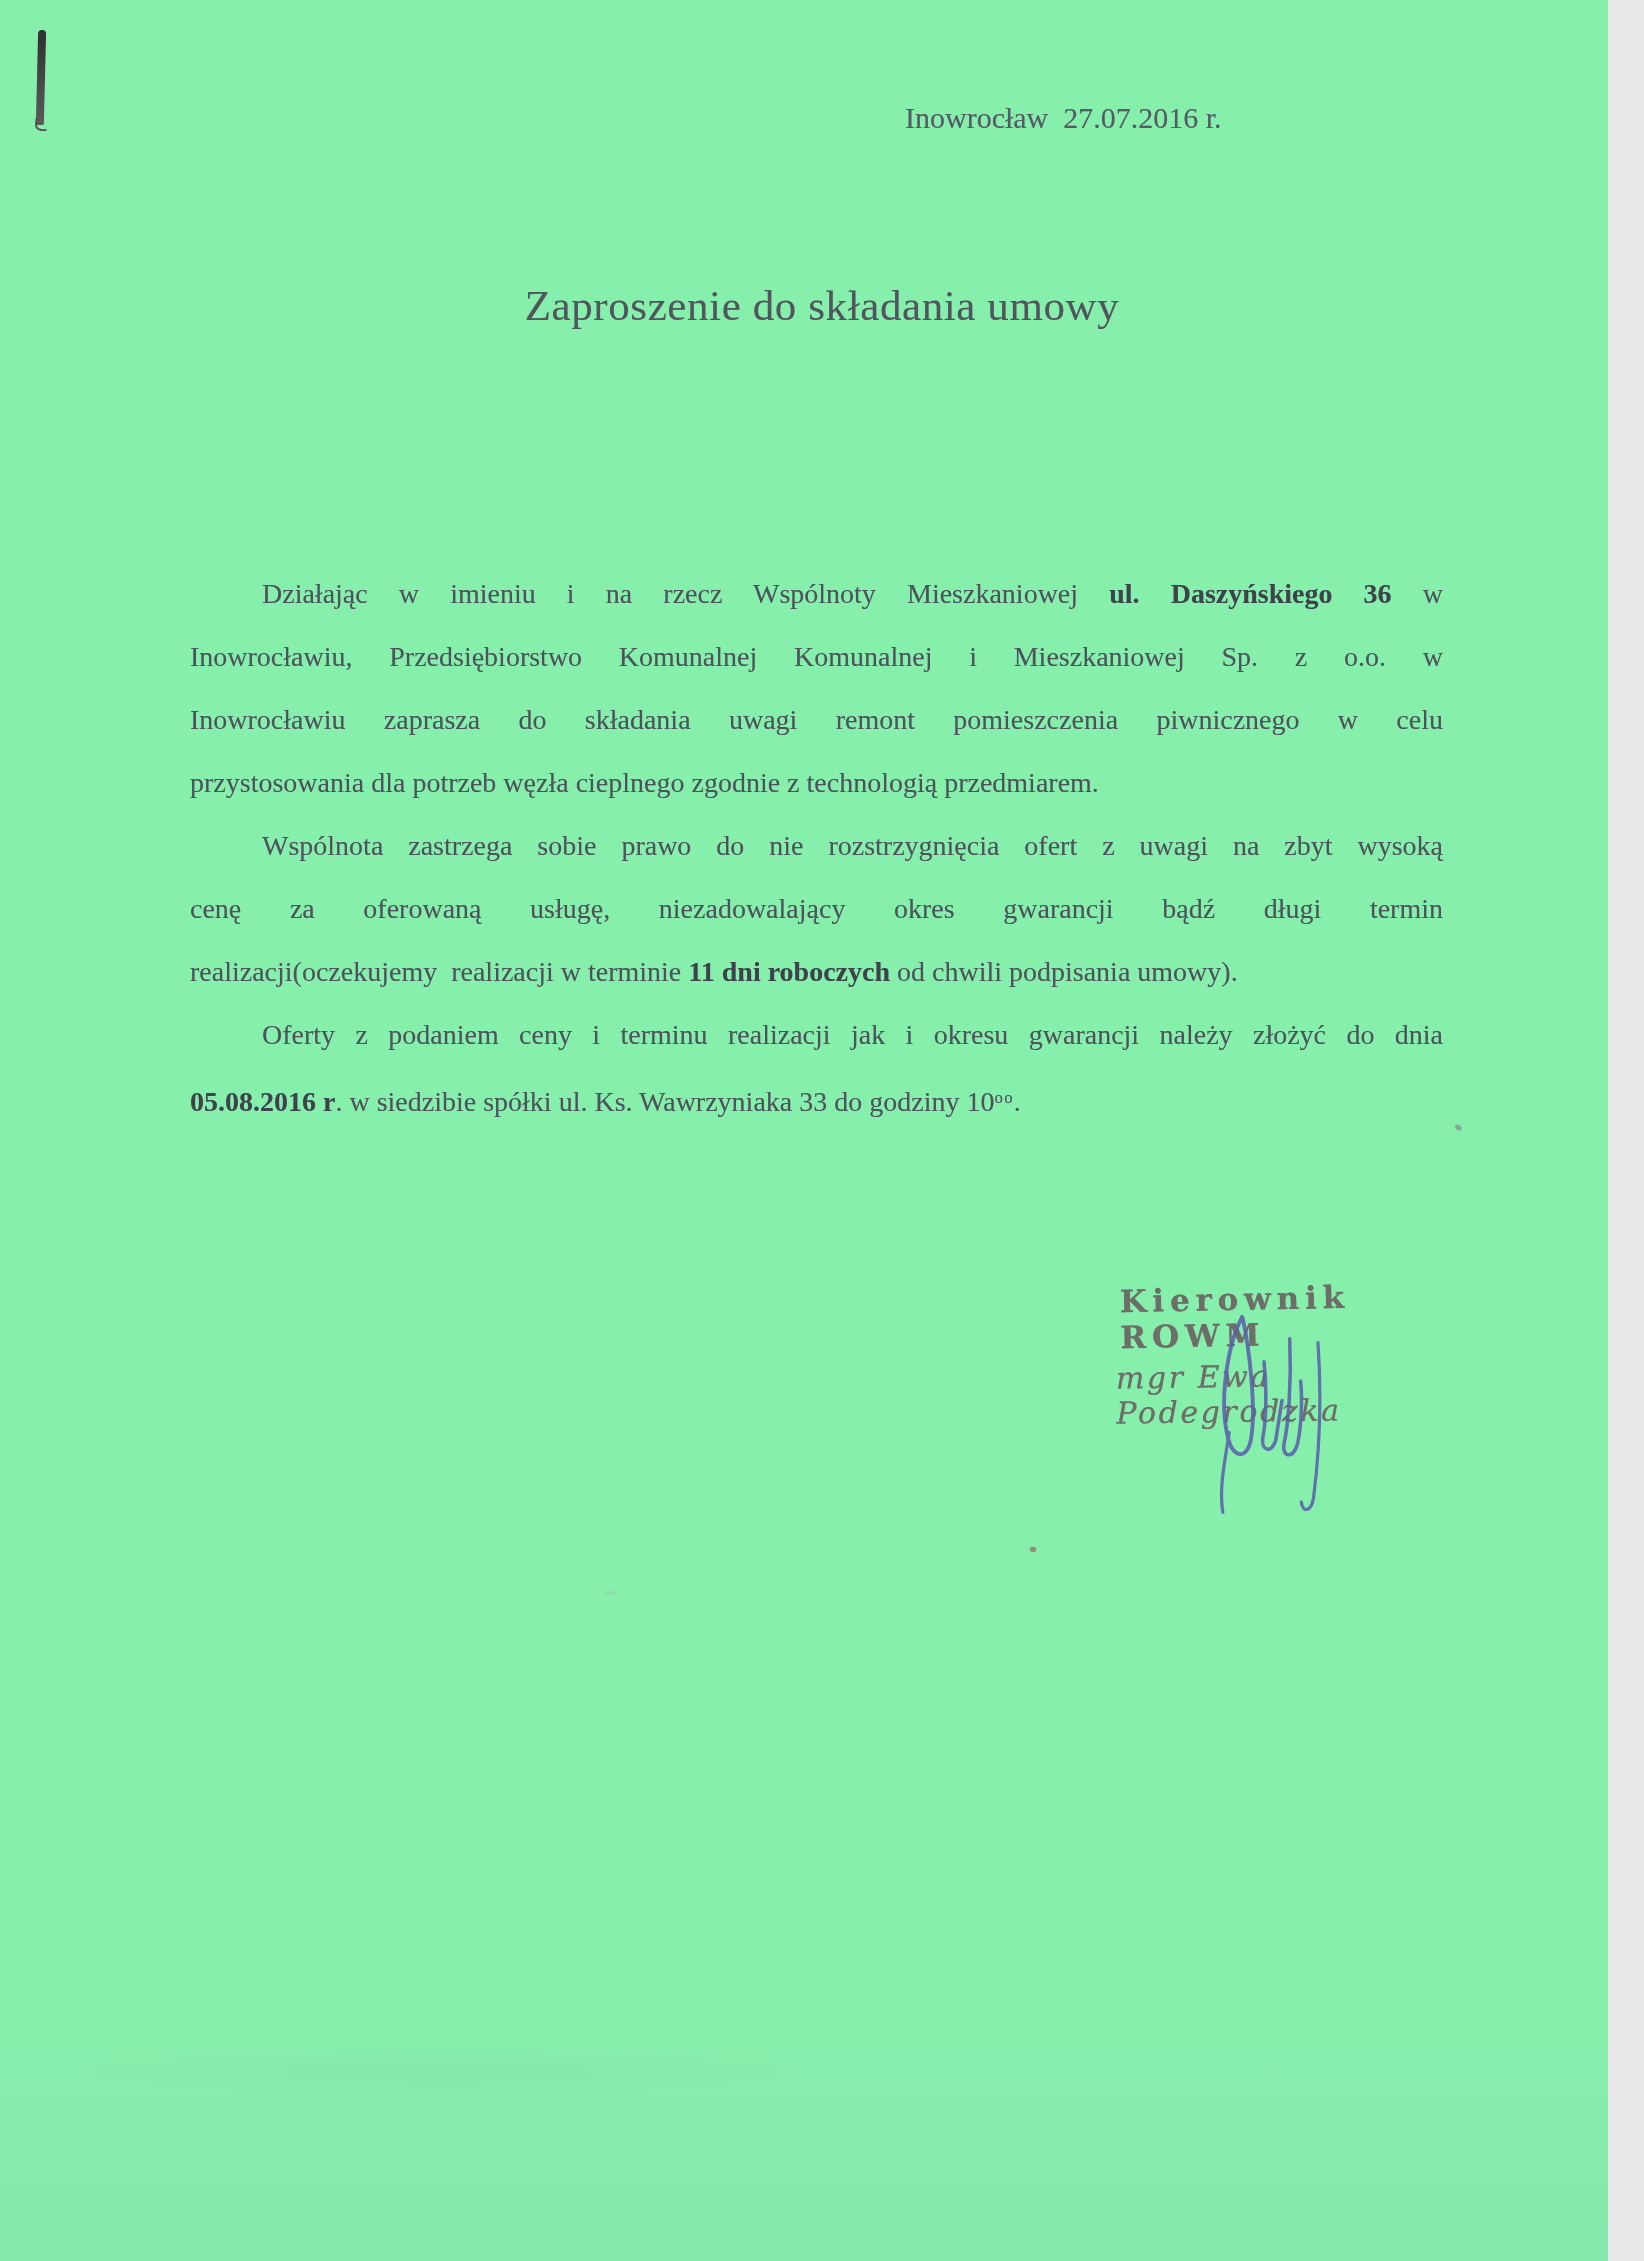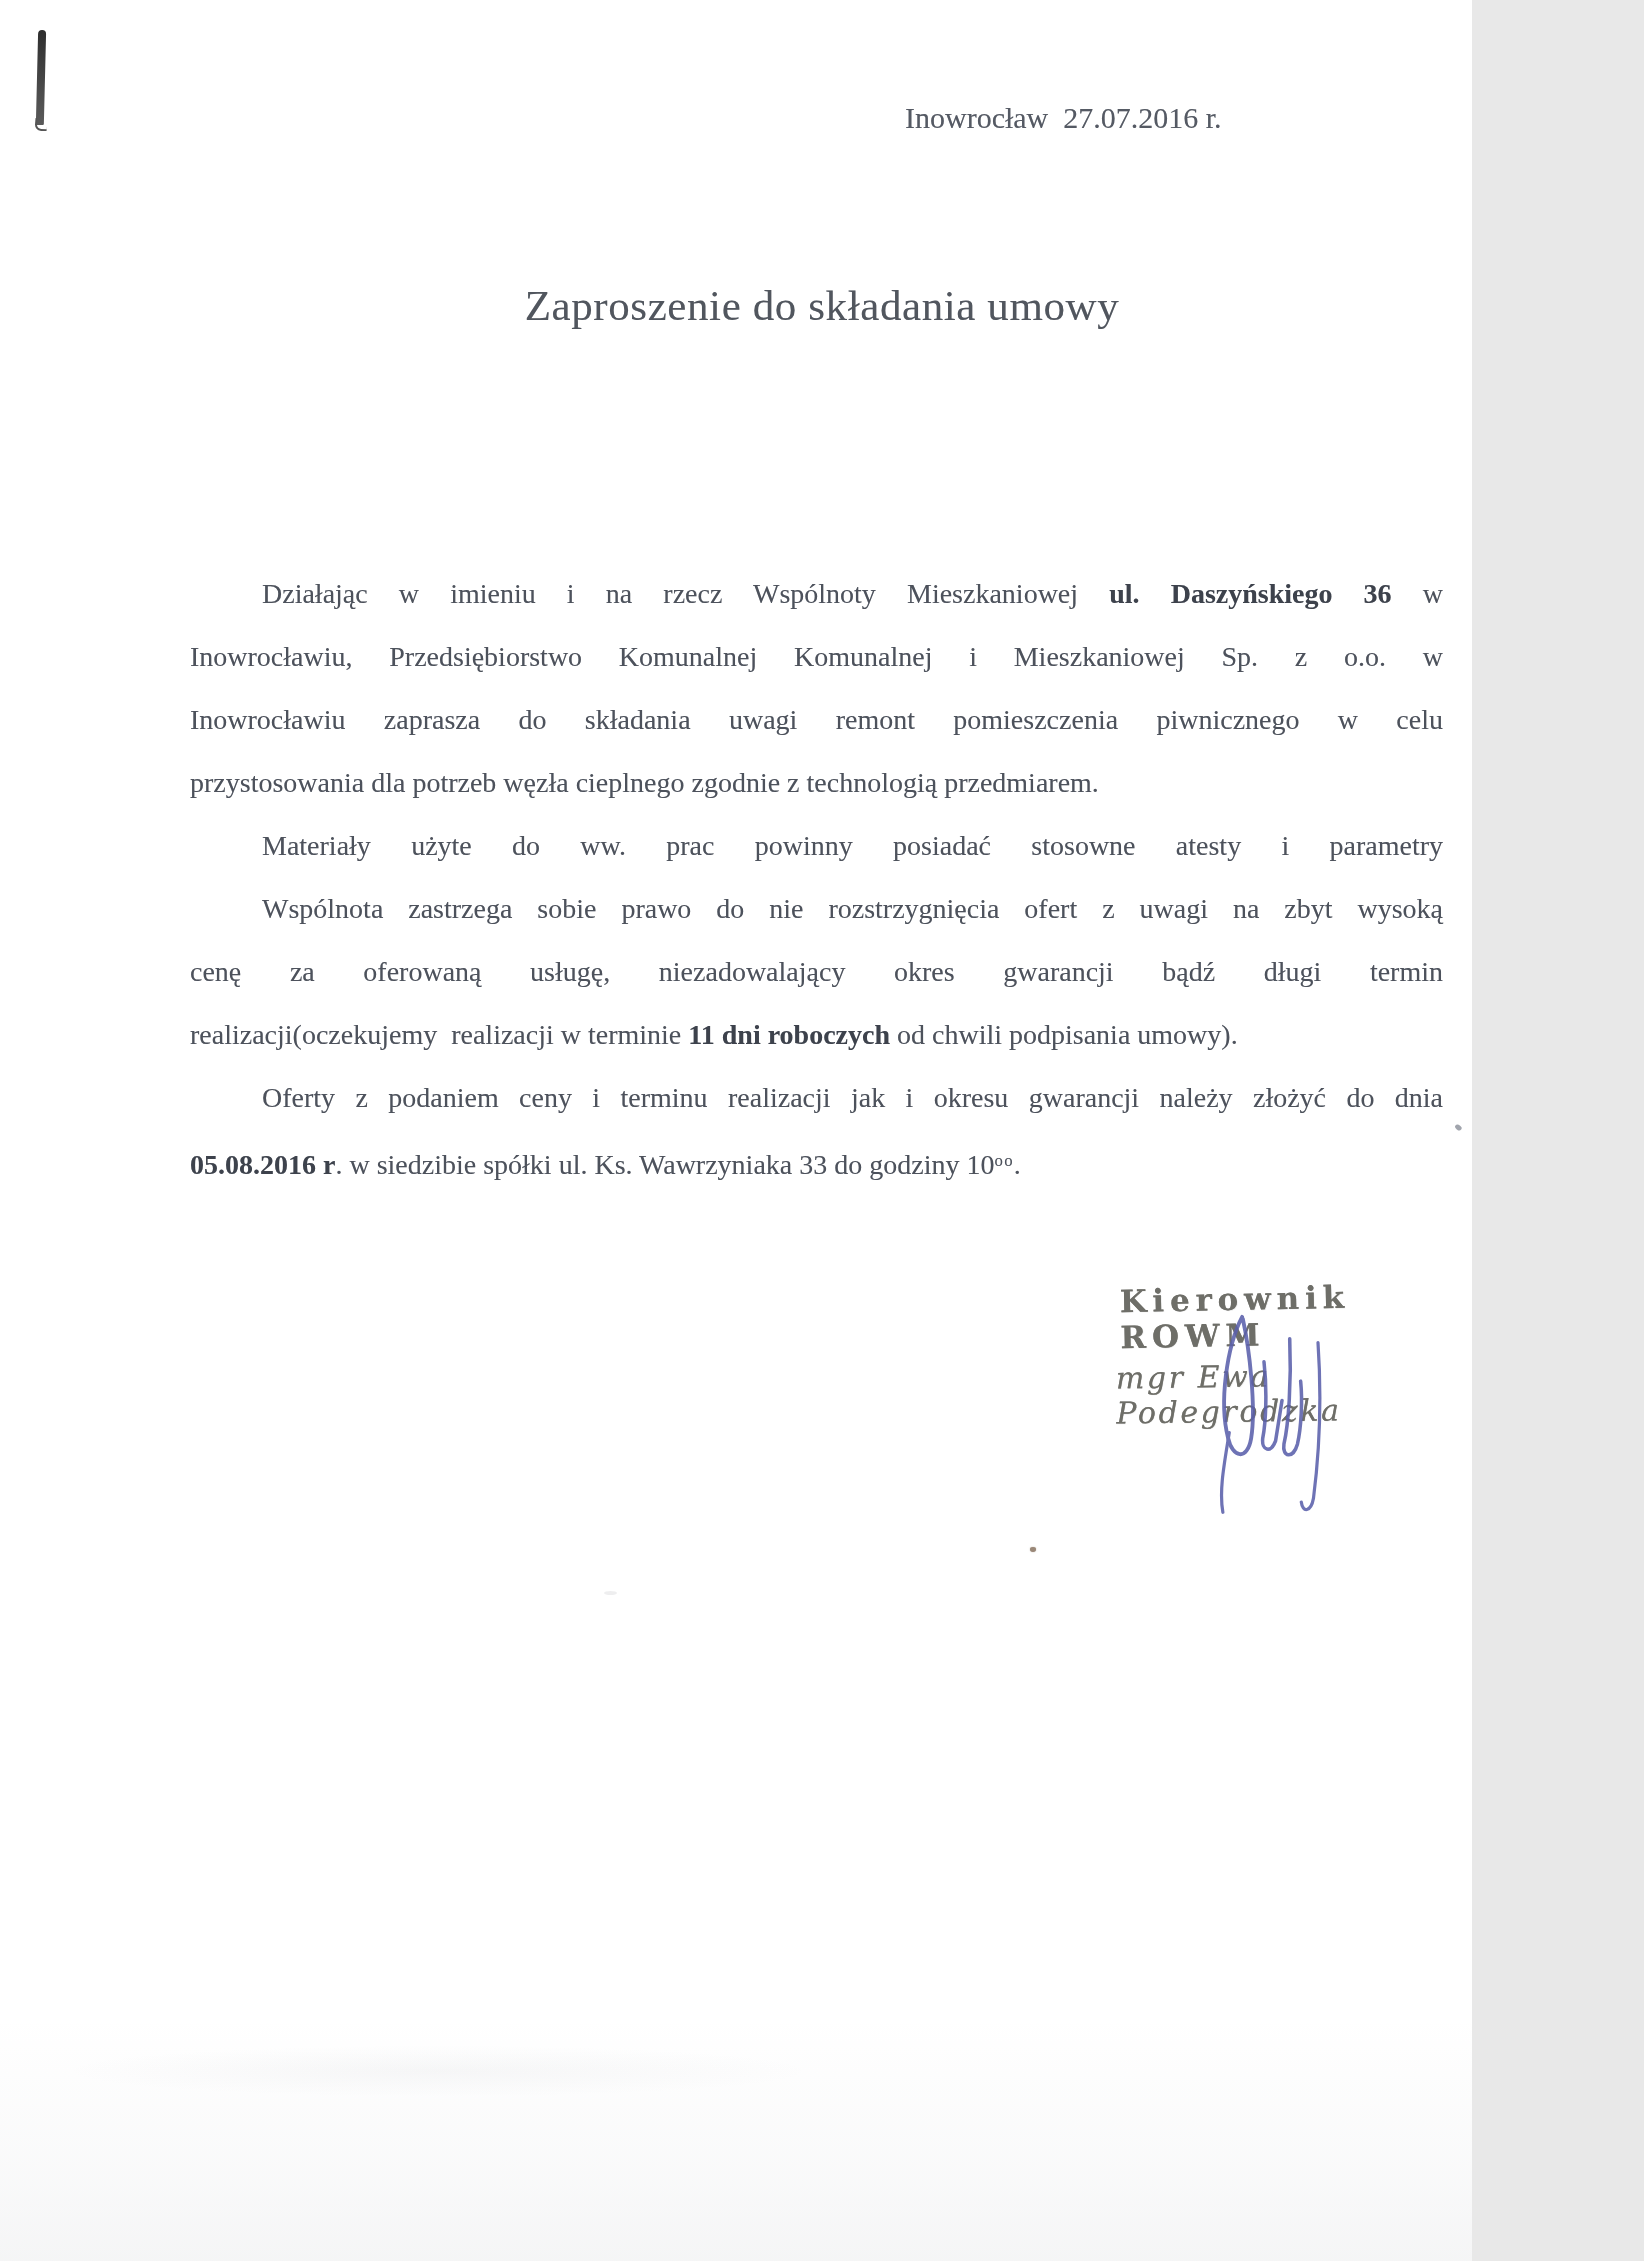--- a/index.html
+++ b/index.html
@@ -1,23 +1,22 @@
 <!DOCTYPE html>
 <html style="font-size:10.3px"><head>
 <meta charset="utf-8">
 <style>
   html,body{margin:0;padding:0;background:#e8e8e8;}
   .page{
     position:relative;
-    width:1428px;height:2261px;
-    background:#ffffff;
+    width:1608px;height:2261px;
+    background:#86efac;
     overflow:hidden;
     font-family:"Liberation Serif", serif;
     color:#4d525c;
-    padding-left:44px;
   }
   
   .scan-mark{
     position:absolute;left:37px;top:30px;width:8.4px;height:95px;
     background:linear-gradient(180deg,#2e2e2e,#4a4a4a 60%,#5a5a5a);
     border-radius:4.5px 4.5px 1.3px 1.3px;
     transform:rotate(1.4deg);
   }
   .scan-mark-hook{
     position:absolute;left:35px;top:118px;width:10.3px;height:11px;
@@ -107,21 +106,20 @@
 
   <div class="dateline">Inowrocław  27.07.2016 r.</div>
 
   <div class="doc-title">Zaproszenie do składania umowy</div>
 
   <div class="doc-body">
       <div class="line indent"><span>Działając w imieniu i na rzecz Wspólnoty Mieszkaniowej </span><span class="bold">ul. Daszyńskiego 36</span><span> w</span></div>
       <div class="line"><span>Inowrocławiu, Przedsiębiorstwo Komunalnej Komunalnej i Mieszkaniowej Sp. z o.o. w</span></div>
       <div class="line"><span>Inowrocławiu zaprasza do składania uwagi remont pomieszczenia piwnicznego w celu</span></div>
       <div class="line last"><span>przystosowania dla potrzeb węzła cieplnego zgodnie z technologią przedmiarem.</span></div>
-      <div class="line indent"><span>Materiały użyte do ww. prac powinny posiadać stosowne atesty i parametry</span></div>
       <div class="line indent"><span>Wspólnota zastrzega sobie prawo do nie rozstrzygnięcia ofert z uwagi na zbyt wysoką</span></div>
       <div class="line"><span>cenę za oferowaną usługę, niezadowalający okres gwarancji bądź długi termin</span></div>
       <div class="line last"><span>realizacji(oczekujemy  realizacji w terminie </span><span class="bold">11 dni roboczych</span><span> od chwili podpisania umowy).</span></div>
       <div class="line indent"><span>Oferty z podaniem ceny i terminu realizacji jak i okresu gwarancji należy złożyć do dnia</span></div>
       <div class="line last"><span class="bold">05.08.2016 r</span><span>. w siedzibie spółki ul. Ks. Wawrzyniaka 33 do godziny 10</span><span class="sup">oo</span><span>.</span></div>
     </div>
 
   <div class="signature-block">
     <div class="stamp stamp-1">Kierownik ROWM</div>
     <div class="stamp stamp-2">mgr Ewa Podegrodzka</div>

